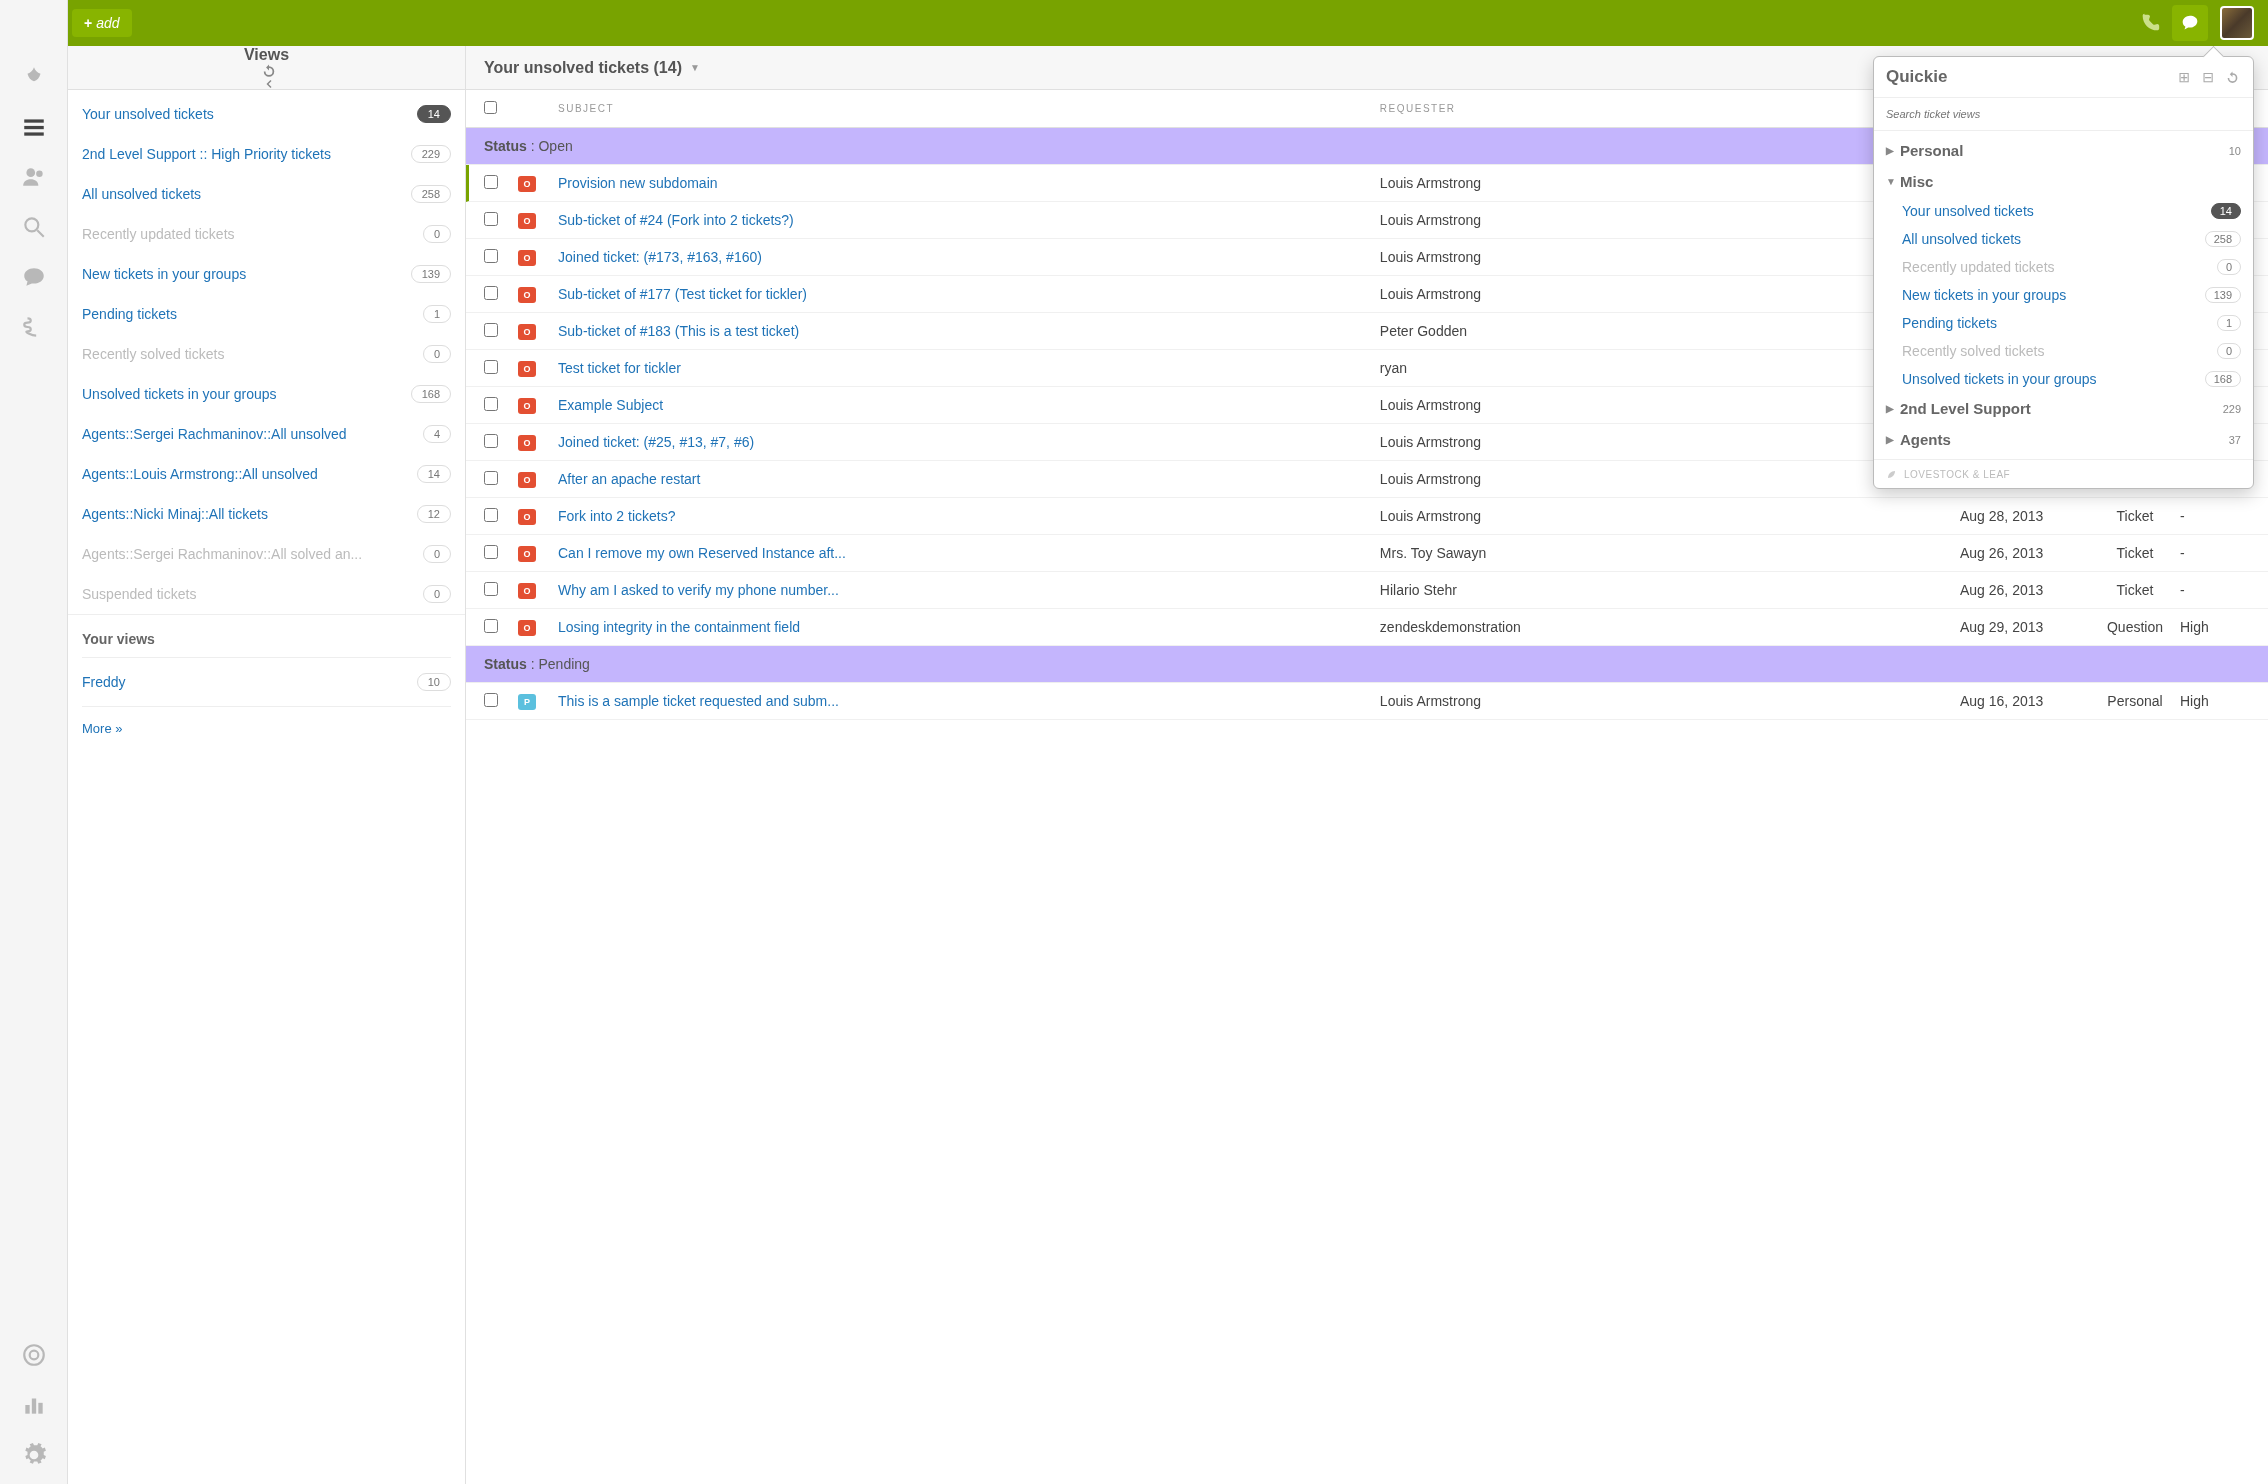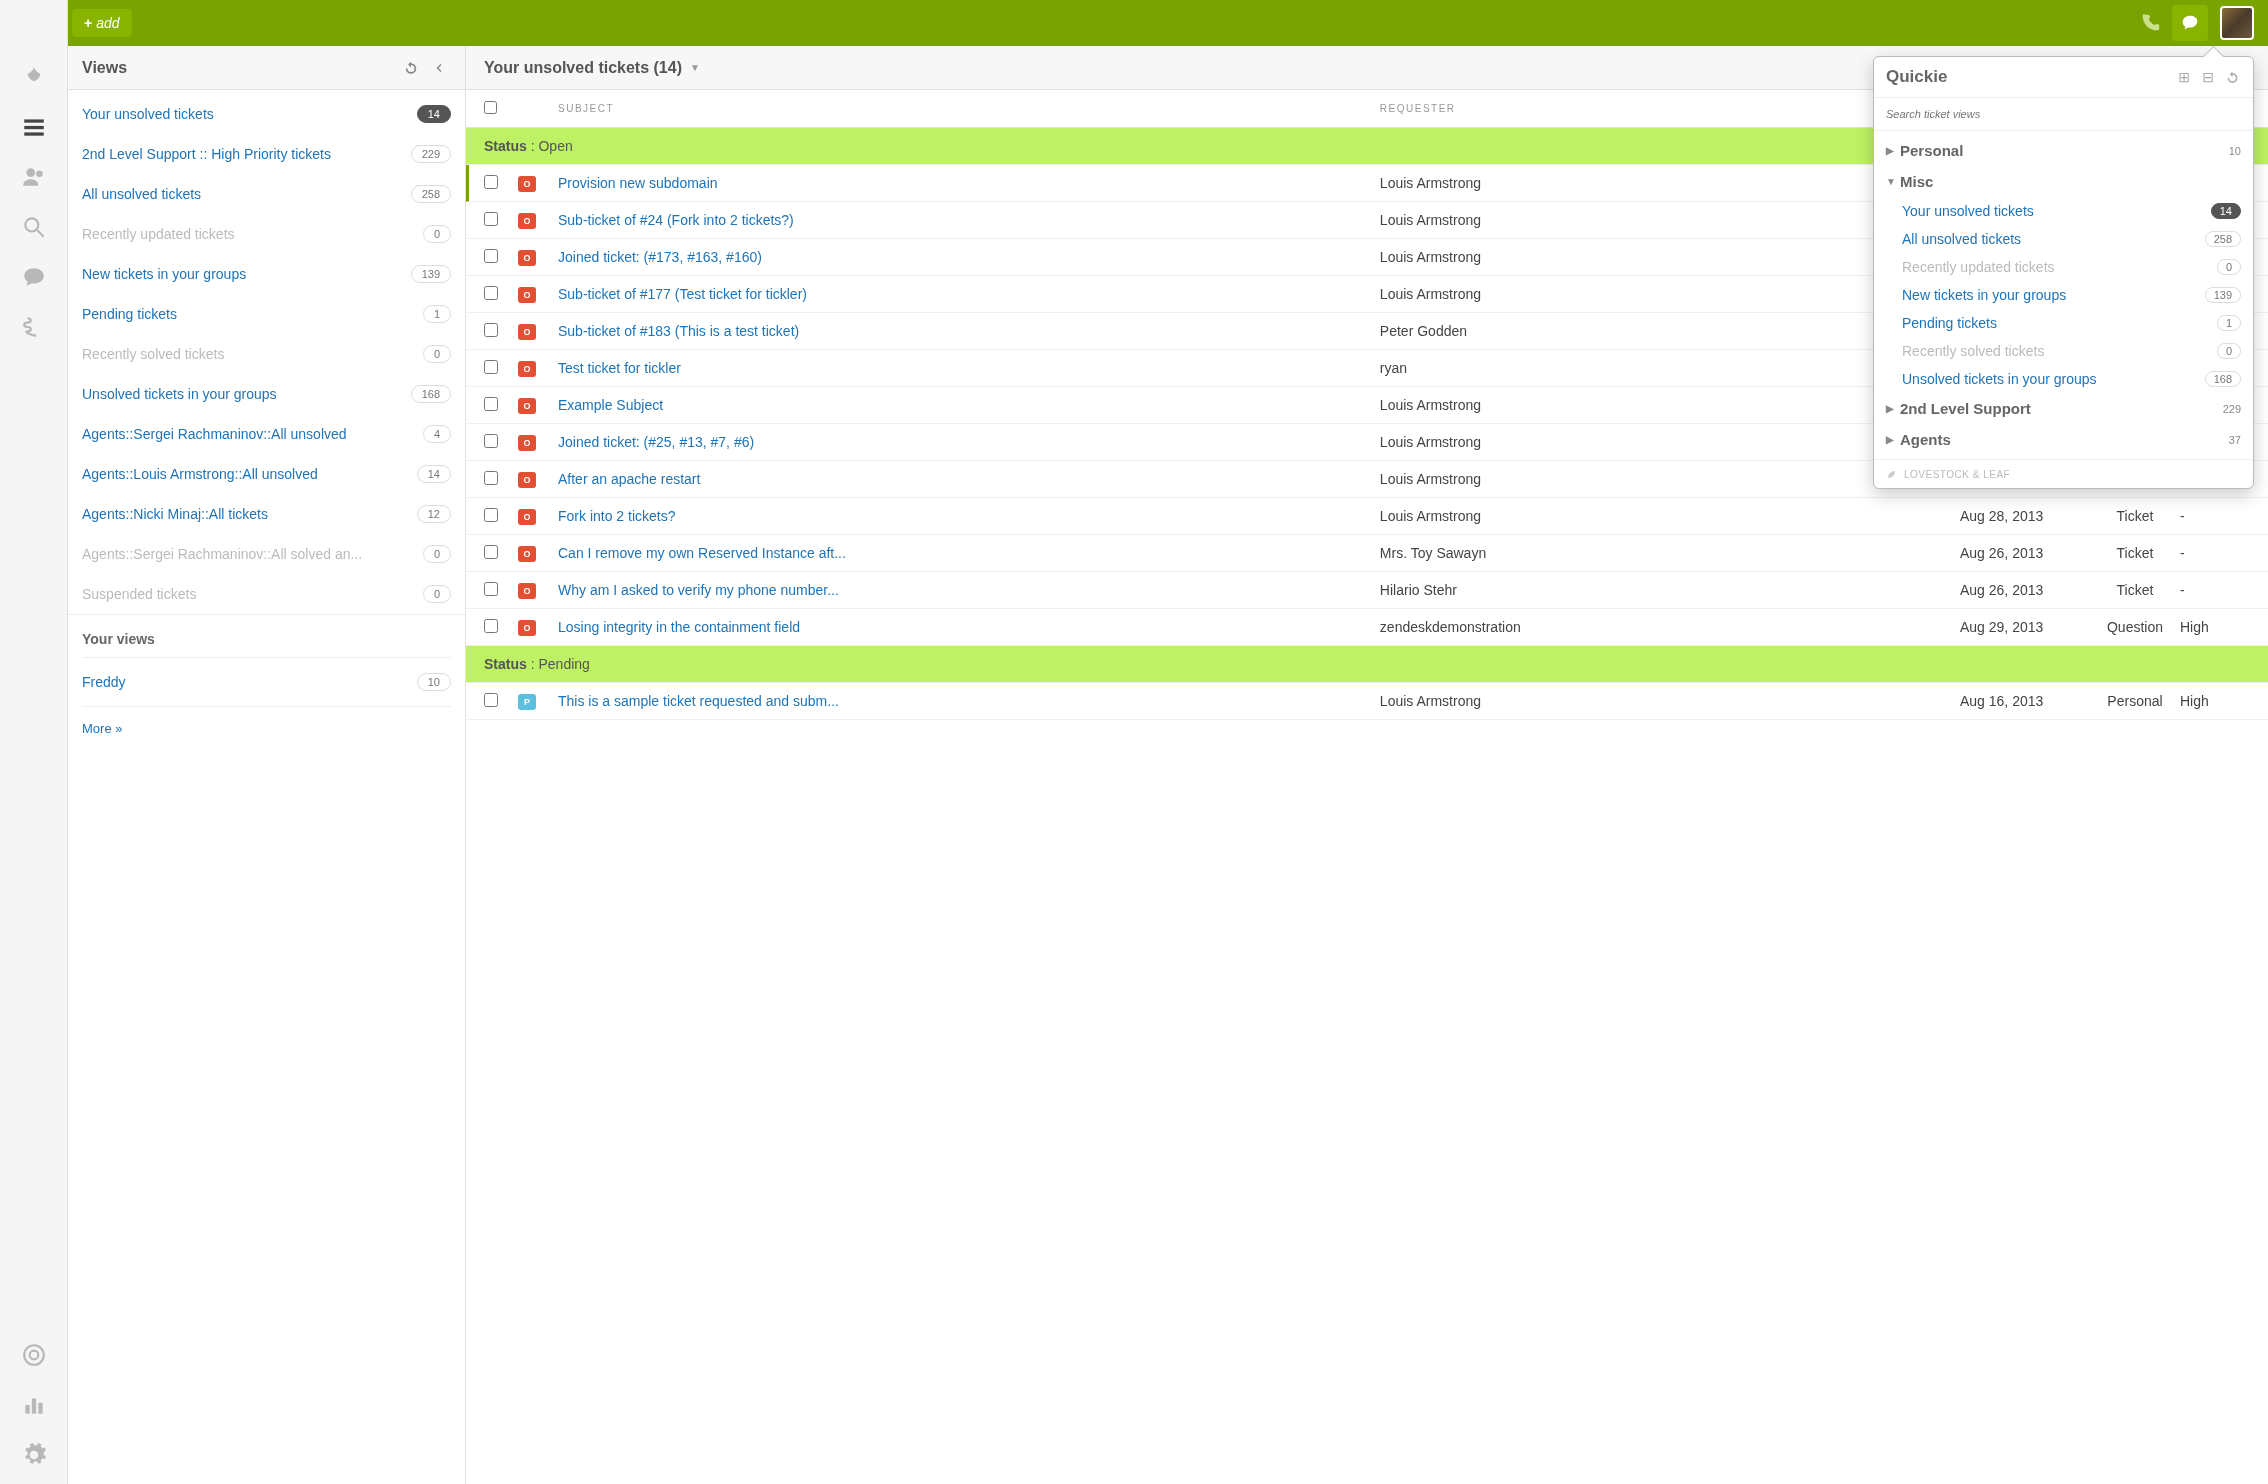--- a/index.html
+++ b/index.html
@@ -19,21 +19,21 @@
 
 .rail { position: absolute; left: 0; top: 0; bottom: 0; width: 68px; background: #f5f5f5; border-right: 1px solid #e0e0e0; display: flex; flex-direction: column; align-items: center; padding-top: 56px; z-index: 5; }
 .rail-item { width: 42px; height: 42px; display: flex; align-items: center; justify-content: center; margin-bottom: 8px; cursor: pointer; border-radius: 4px; }
 .rail-item.active svg path, .rail-item.active svg rect { fill: #444; }
 .rail-item svg { width: 26px; height: 26px; fill: #b8b8b8; }
 .rail-spacer { flex: 1; }
 
 
 .main { position: absolute; top: 46px; left: 68px; right: 0; bottom: 0; display: flex; }
 .views-col { width: 398px; background: #fff; border-right: 1px solid #e0e0e0; display: flex; flex-direction: column; }
-.views-header { height: 44px; background: #f7f7f7; border-bottom: 1px solid #e0e0e0; display: flex; align-items: center; padding: 0 14px; }
+.views-header { height: 44px; background: #f7f7f7; border-bottom: 1px solid #e0e0e0; display: flex; align-items: center; padding: 0 14px; flex-direction: column; }
 .views-header h2 { font-size: 16px; font-weight: 600; color: #555; flex: 1; }
 .views-header .icon-btn { width: 24px; height: 24px; display: flex; align-items: center; justify-content: center; cursor: pointer; color: #888; margin-left: 4px; }
 .views-list { flex: 1; overflow-y: auto; padding: 4px 0; }
 .view-item { display: flex; align-items: center; padding: 11px 14px; cursor: pointer; }
 .view-item.disabled .view-label { color: #bbb; }
 .view-label { flex: 1; color: #1f73b7; font-size: 14px; white-space: nowrap; overflow: hidden; text-overflow: ellipsis; }
 .view-count { font-size: 11px; color: #777; background: #fff; border: 1px solid #ddd; border-radius: 10px; padding: 2px 10px; min-width: 26px; text-align: center; }
 .view-count.dark { background: #555; color: #fff; border-color: #555; }
 .views-section-title { padding: 16px 14px 6px; font-size: 14px; color: #666; font-weight: 600; border-top: 1px solid #eee; margin-top: 0; }
 .divider-line { border-top: 1px solid #eee; margin: 4px 14px; }
@@ -47,21 +47,21 @@
 
 .table-head { display: flex; align-items: center; height: 38px; padding: 0 18px; border-bottom: 1px solid #e0e0e0; color: #999; font-size: 10px; letter-spacing: 1.5px; }
 .col-check { width: 34px; }
 .col-status-badge { width: 40px; }
 .col-subject { flex: 1.7; }
 .col-requester { flex: 1.2; }
 .col-requested { width: 130px; }
 .col-type { width: 90px; text-align: center; }
 .col-priority { width: 70px; }
 
-.status-group { padding: 10px 18px; font-size: 14px; color: #555; border-bottom: 1px solid #eee; background: #bef264; }
+.status-group { padding: 10px 18px; font-size: 14px; color: #555; border-bottom: 1px solid #eee; background: #c4b5fd; }
 .status-group b { font-weight: 600; }
 
 .ticket-row { display: flex; align-items: center; padding: 9px 18px; border-bottom: 1px solid #f0f0f0; font-size: 14px; }
 .ticket-row.first-open { border-left: 3px solid #78a300; padding-left: 15px; }
 .ticket-row input[type=checkbox] { width: 14px; height: 14px; }
 .status-badge { width: 18px; height: 16px; border-radius: 3px; font-size: 9px; font-weight: bold; color: #fff; display: inline-flex; align-items: center; justify-content: center; }
 .status-badge.open { background: #e34f32; }
 .status-badge.pending { background: #5bc0de; }
 .ticket-subj { color: #1f73b7; cursor: pointer; white-space: nowrap; overflow: hidden; text-overflow: ellipsis; }
 .ticket-requester, .ticket-date, .ticket-type, .ticket-prio { color: #444; white-space: nowrap; overflow: hidden; text-overflow: ellipsis; }

